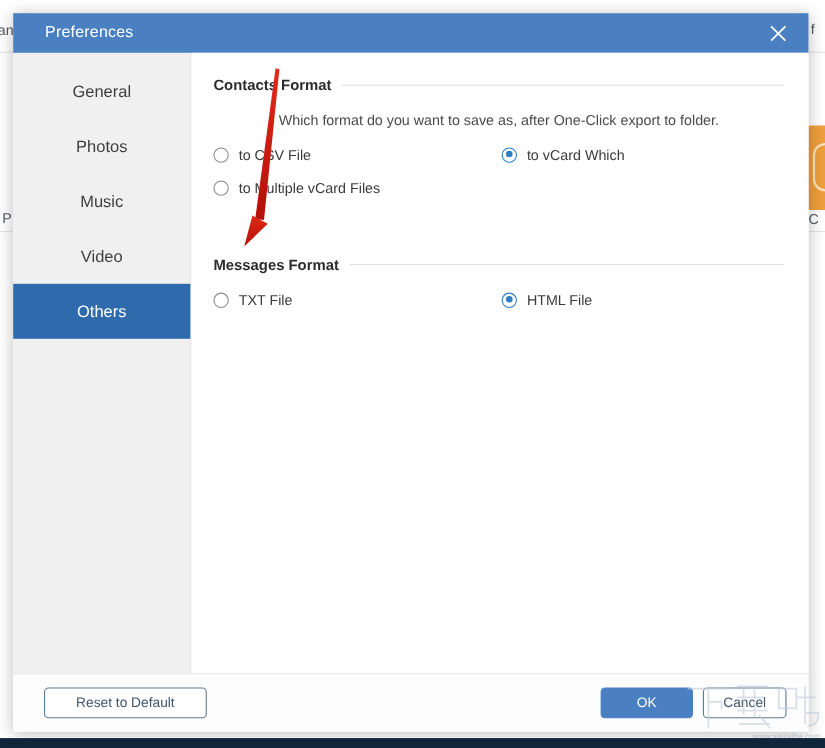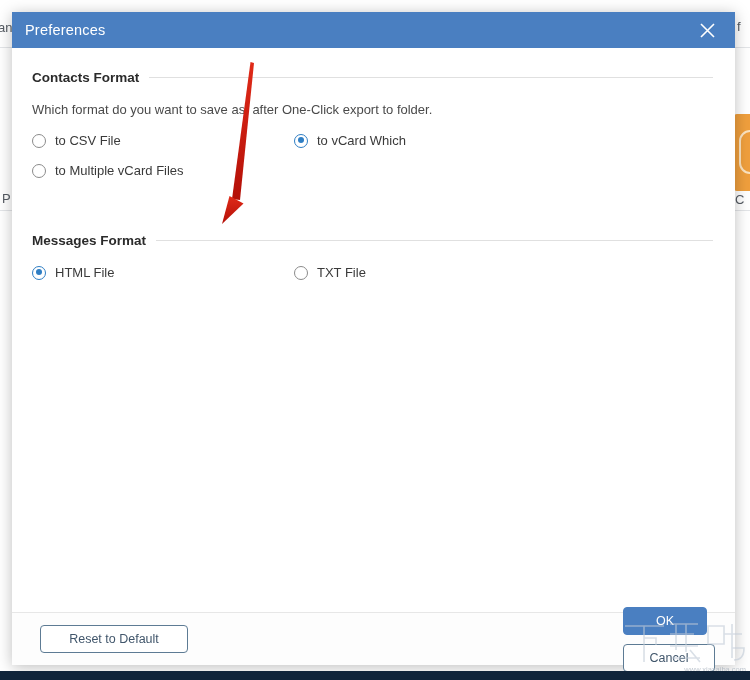--- a/index.html
+++ b/index.html
@@ -51,20 +51,21 @@
     background: #ffffff;
     box-shadow: 0 2px 14px rgba(0,0,0,0.26);
     display: flex; flex-direction: column;
   }
   .titlebar {
     height: 36px;
     background: #4a7fc1;
     display: flex; align-items: center;
     position: relative;
     flex: 0 0 36px;
+    padding-left: 16px;
   }
   .title-text {
     margin-left: 13px;
     color: #ffffff;
     font-size: 14.5px;
     letter-spacing: .2px;
   }
   .close-btn {
     position: absolute;
     right: 8px; top: 0;
@@ -97,21 +98,21 @@
     color: #ffffff;
   }
 
   
   .content {
     flex: 1 1 auto;
     background: #ffffff;
     padding: 22px 22px 0 20px;
     position: relative;
   }
-  .section { margin-bottom: 6px; }
+  .section { margin-bottom: 6px; text-align: center; }
   .section + .section { margin-top: 55px; }
   .sec-head {
     display: flex; align-items: center;
     gap: 10px;
     margin-bottom: 17px;
   }
   .sec-title {
     font-size: 13.5px;
     font-weight: bold;
     color: #2b2b2b;
@@ -178,24 +179,24 @@
     background: #ffffff;
     color: #41566b;
   }
   .btn-reset { width: 148px; }
   .btn-primary {
     height: 28px; width: 84px;
     background: #4a7fc1;
     border: 1px solid #4a7fc1;
     color: #ffffff;
   }
-  .btn-cancel { height: 28px; width: 92px; }
+  .btn-cancel { height: 28px; width: 76px; }
   .footer-right {
     margin-left: auto;
-    display: flex; gap: 9px; flex-direction: column;
+    display: flex; gap: 9px;
   }
 
   
   .annot {
     position: absolute;
     left: 0; top: 0;
     width: 750px; height: 680px;
     pointer-events: none;
   }
 
@@ -238,20 +239,27 @@
       <div class="title-text">Preferences</div>
       <div class="close-btn">
         <svg width="19" height="19" viewBox="0 0 19 19">
           <path d="M3 3 L16 16 M16 3 L3 16" stroke="#ffffff" stroke-width="1.6" fill="none"></path>
         </svg>
       </div>
     </div>
 
     <div class="body-row">
 
+      <div class="sidebar">
+        <div class="side-item">General</div>
+        <div class="side-item">Photos</div>
+        <div class="side-item">Music</div>
+        <div class="side-item">Video</div>
+        <div class="side-item active">Others</div>
+      </div>
 
       <div class="content">
 
         <div class="section">
           <div class="sec-head">
             <div class="sec-title">Contacts Format</div>
             <div class="sec-rule"></div>
           </div>
           <div class="sec-desc">Which format do you want to save as, after One-Click export to folder.</div>
           <div class="opt-grid">
@@ -269,27 +277,27 @@
             </label>
           </div>
         </div>
 
         <div class="section">
           <div class="sec-head">
             <div class="sec-title">Messages Format</div>
             <div class="sec-rule"></div>
           </div>
           <div class="opt-grid">
+            <label class="opt">
+              <span class="radio"></span>
+              <span>TXT File</span>
+            </label>
             <label class="opt checked">
               <span class="radio"></span>
               <span>HTML File</span>
-            </label>
-            <label class="opt">
-              <span class="radio"></span>
-              <span>TXT File</span>
             </label>
           </div>
         </div>
 
       </div>
     </div>
 
     <div class="footer">
       <div class="btn btn-outline btn-reset">Reset to Default</div>
       <div class="footer-right">

